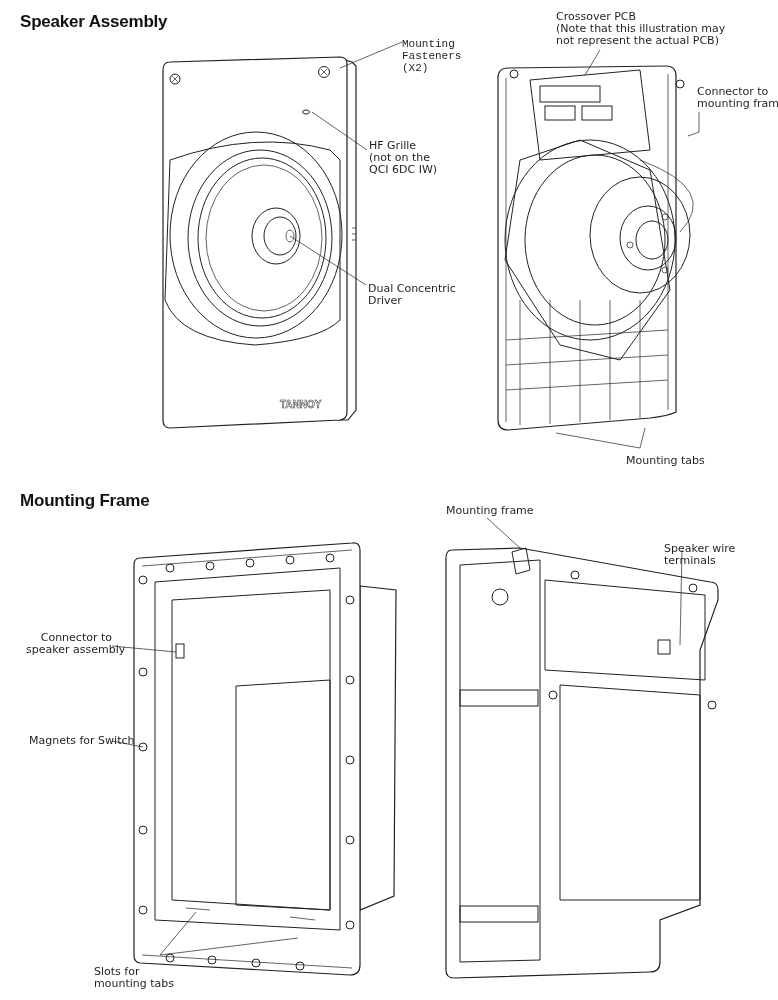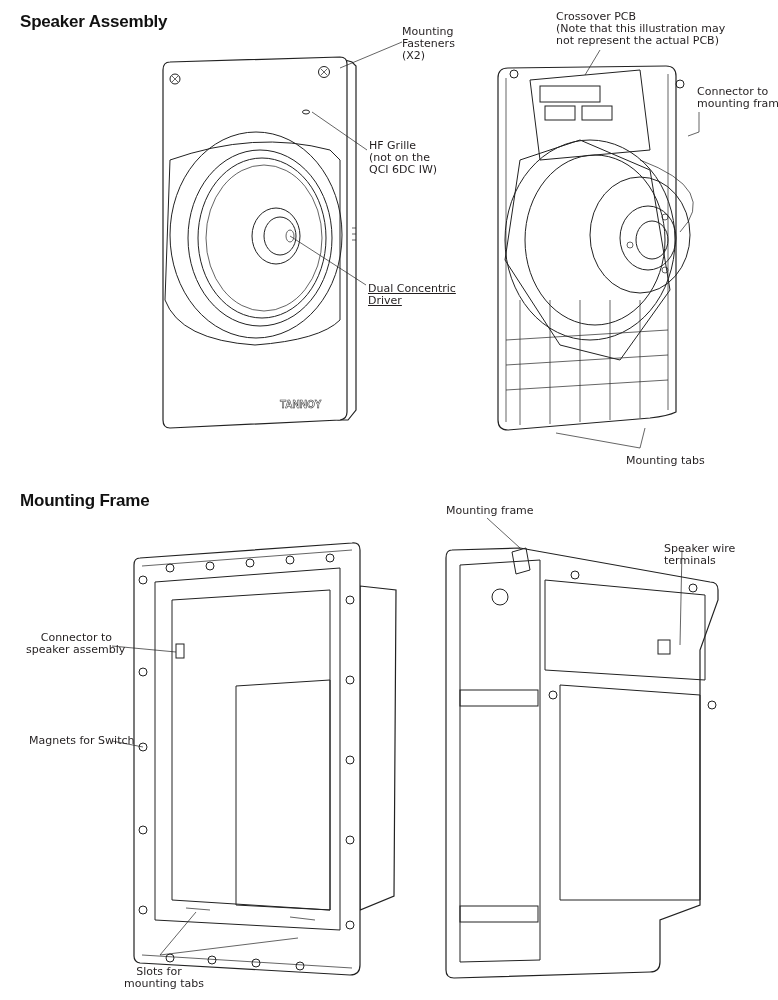--- a/index.html
+++ b/index.html
@@ -116,35 +116,35 @@
     <path class="thin" d="M699,112 L699,132 L688,136"></path>
     <path class="thin" d="M640,448 L645,428 M640,448 L556,433"></path>
     <path class="thin" d="M487,518 L520,548"></path>
     <path class="thin" d="M682,550 L680,645"></path>
     <path class="thin" d="M112,646 L176,652"></path>
     <path class="thin" d="M112,741 L143,747"></path>
     <path class="thin" d="M160,955 L196,912 M160,955 L298,938"></path>
   </g>
 </svg>
 
-<div class="lbl" style="left:402px;top:26px;">Mounting
+<div class="lbl" style="left:402px;top:38px;font-family:Liberation Mono, monospace;">Mounting
 Fasteners
 (X2)</div>
 <div class="lbl" style="left:369px;top:140px;">HF Grille
 (not on the
 QCI 6DC IW)</div>
-<div class="lbl" style="left:368px;top:283px;text-decoration:underline;">Dual Concentric
+<div class="lbl" style="left:368px;top:283px;">Dual Concentric
 Driver</div>
 <div class="lbl" style="left:556px;top:11px;">Crossover PCB
 (Note that this illustration may
 not represent the actual PCB)</div>
 <div class="lbl" style="left:697px;top:86px;">Connector to
 mounting frame</div>
 <div class="lbl" style="left:626px;top:455px;">Mounting tabs</div>
 
 <div class="lbl" style="left:446px;top:505px;">Mounting frame</div>
 <div class="lbl" style="left:664px;top:543px;">Speaker wire
 terminals</div>
 <div class="lbl r" style="left:26px;top:632px;width:86px;">Connector to
 speaker assembly</div>
 <div class="lbl" style="left:29px;top:735px;">Magnets for Switch</div>
-<div class="lbl" style="left:124px;top:966px;text-align:center;width:70px;">Slots for
+<div class="lbl" style="left:94px;top:966px;text-align:left;width:70px;">Slots for
 mounting tabs</div>
 
 </body></html>

